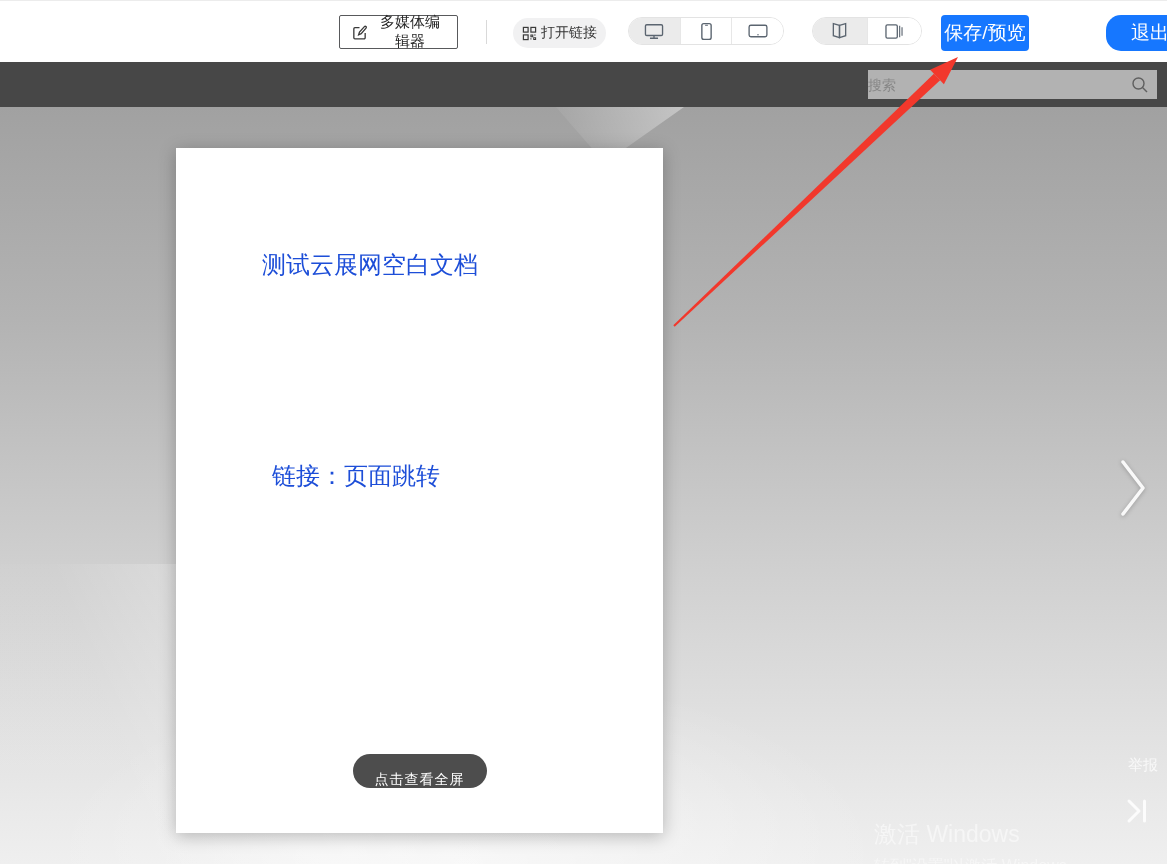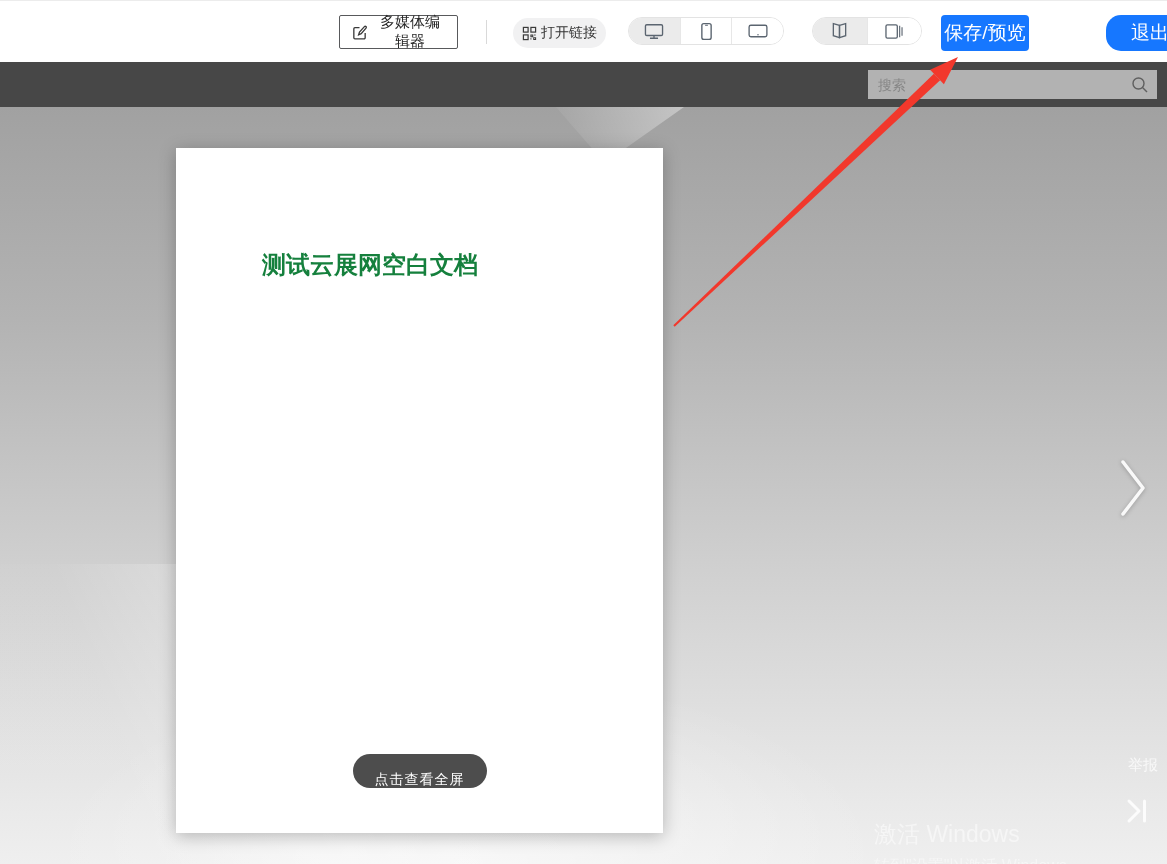--- a/index.html
+++ b/index.html
@@ -28,40 +28,40 @@
   .blue-btn{position:absolute;top:14px;width:88px;height:36px;border:none;border-radius:4px;
     background:#1677ff;color:#fff;font-size:19px;cursor:pointer;padding:0;}
   .save-btn{left:941px;}
   .exit-btn{left:1106px;border-radius:15px;}
 
   
   .darkbar{position:absolute;left:0;top:62px;width:1167px;height:45px;background:#474747;}
   .search-box{position:absolute;left:868px;top:8px;width:289px;height:29px;background:#b2b2b2;
     display:flex;align-items:center;}
   .search-box input{flex:1;height:100%;background:transparent;border:none;outline:none;
-    padding:0 0 0 10px;font-size:14px;color:#3f3f3f;}
+    padding:0 0 0 0;font-size:14px;color:#3f3f3f;}
   .search-box input::placeholder{color:#878787;}
   .search-box .mag{margin-right:7px;display:flex;}
 
   
   .stage{position:absolute;left:0;top:107px;width:1167px;height:757px;overflow:hidden;
     background:
       radial-gradient(700px 320px at 40% 100%, rgba(255,255,255,0.55), rgba(255,255,255,0) 60%),
       linear-gradient(180deg,#a1a1a1 0%,#b3b3b3 28%,#cfcfcf 60%,#e9e9e9 92%,#efefef 100%);}
   .fold{position:absolute;left:556px;top:0;width:128px;height:56px;
     background:linear-gradient(250deg, rgba(255,255,255,0.38), rgba(255,255,255,0));
     clip-path:polygon(100% 0, 0 0, 38% 100%);}
   .sheen{position:absolute;left:0;bottom:0;width:560px;height:300px;
     background:linear-gradient(68deg, rgba(255,255,255,0.02) 25%, rgba(255,255,255,0.30) 50%, rgba(255,255,255,0.05) 72%);}
 
   
   .page{position:absolute;left:176px;top:41px;width:487px;height:685px;background:#fff;
     box-shadow:0 3px 16px rgba(0,0,0,0.25);}
   .doc-text{position:absolute;font-family:"Liberation Serif","DejaVu Serif",serif;
-    font-size:24px;color:#15803d;white-space:nowrap;font-weight:bold;}
+    font-size:24px;color:#1d4ed8;white-space:nowrap;}
   .doc-title{left:86px;top:101px;}
   .doc-line1{left:92px;top:205px;}
   .doc-line2{left:96px;top:312px;}
   .fullscreen-btn{position:absolute;left:50%;transform:translateX(-50%);top:606px;height:33px;
     padding:17px 22px;border:none;border-radius:17px;background:#4d4d4d;color:#fff;
     font-size:14px;letter-spacing:1px;cursor:pointer;white-space:nowrap;}
 
   
   .next-chevron{position:absolute;left:1118px;top:350px;cursor:pointer;
     filter:drop-shadow(0 1px 2px rgba(0,0,0,0.25));}
@@ -168,20 +168,21 @@
       </span>
     </div>
   </div>
 
   <div class="stage">
     <div class="fold"></div>
     <div class="sheen"></div>
 
     <div class="page">
       <div class="doc-text doc-title">测试云展网空白文档</div>
+      <div class="doc-text doc-line2">链接：页面跳转</div>
       <button class="fullscreen-btn">点击查看全屏</button>
     </div>
 
     <div class="next-chevron">
       <span class="ic">
         <svg width="30" height="62" viewBox="0 0 30 62" fill="none" stroke="rgba(255,255,255,0.92)" stroke-width="3.5" stroke-linecap="round" stroke-linejoin="round">
           <polyline points="5,5 25,31 5,57"></polyline>
         </svg>
       </span>
     </div>

